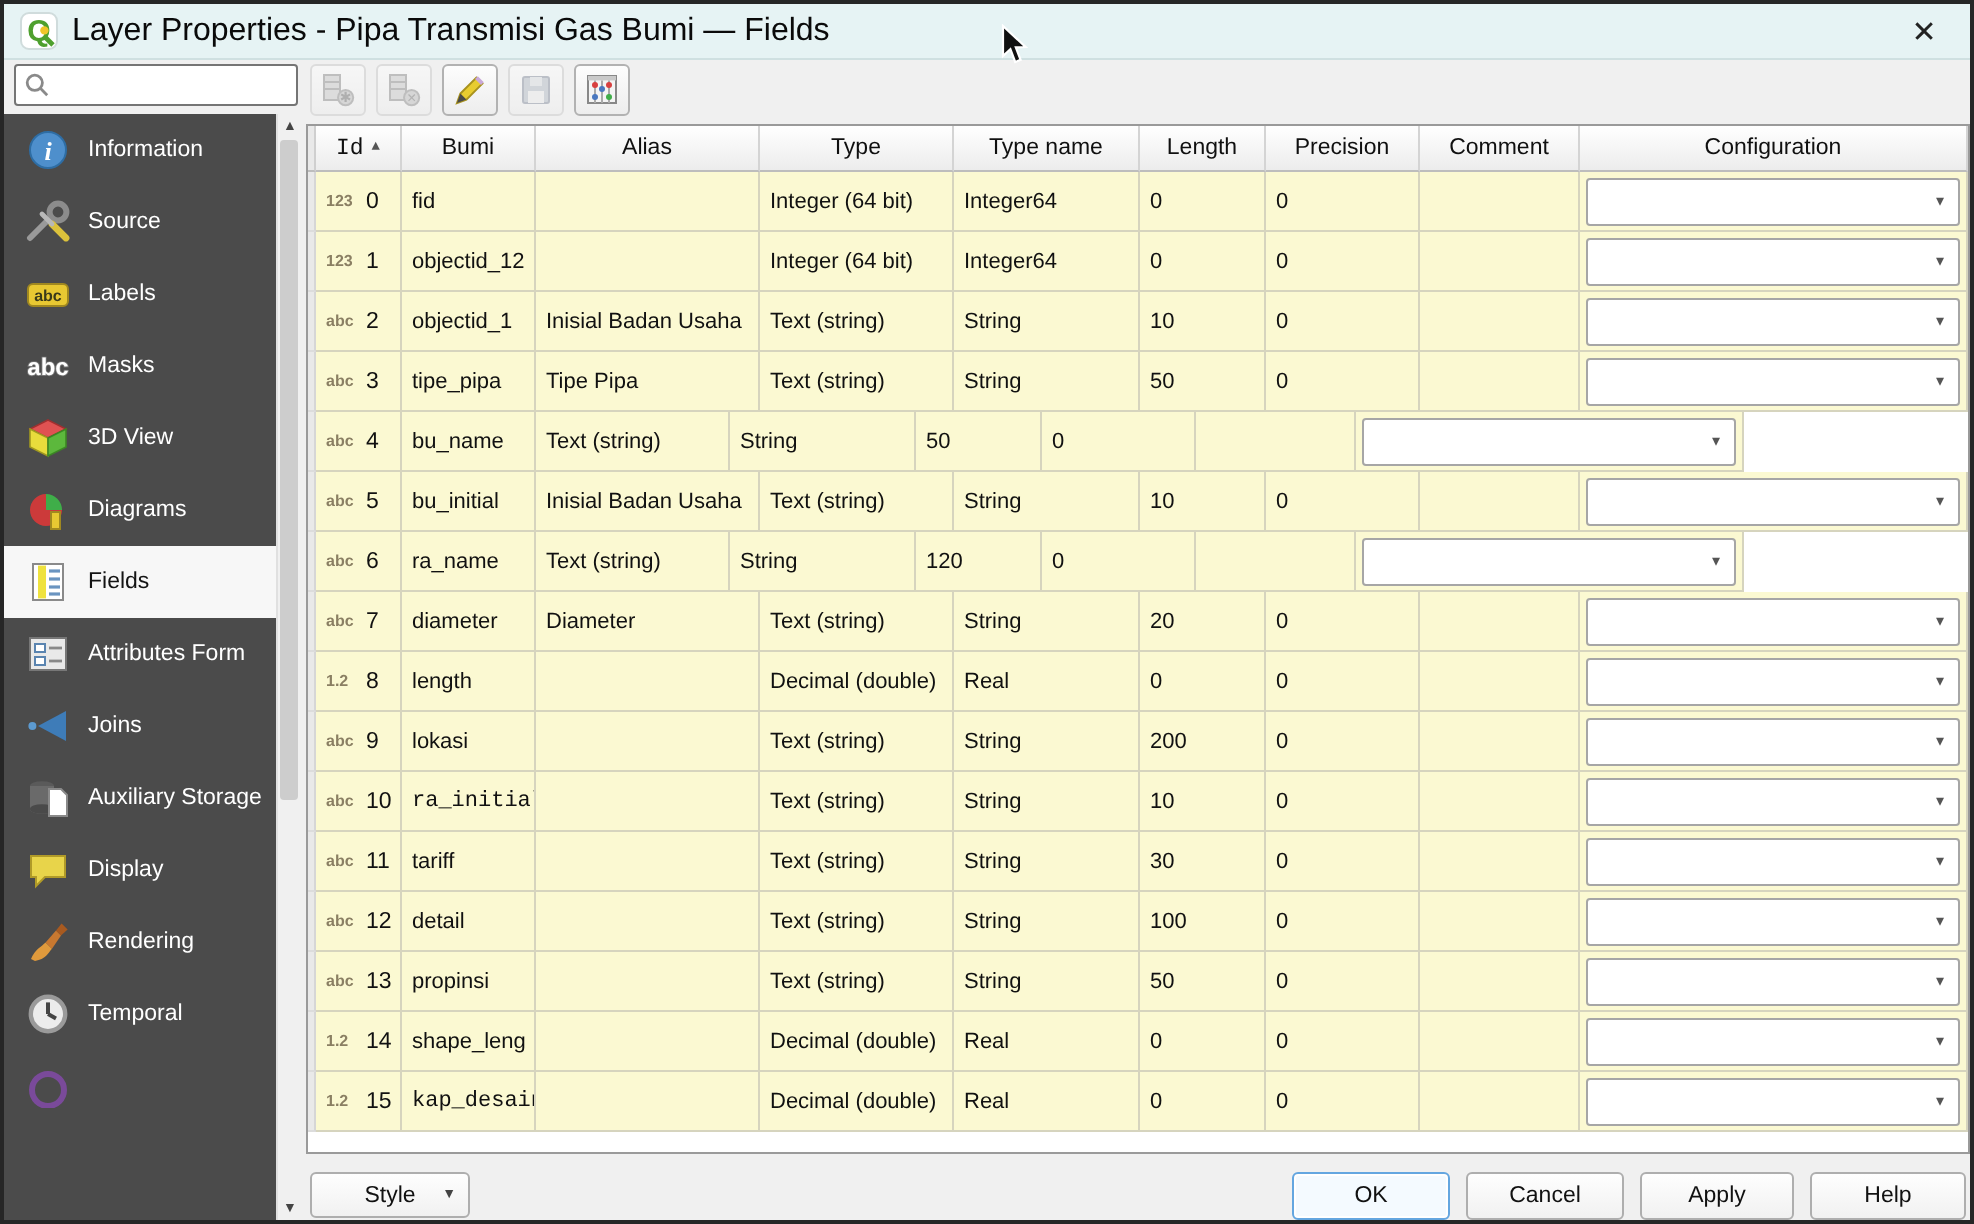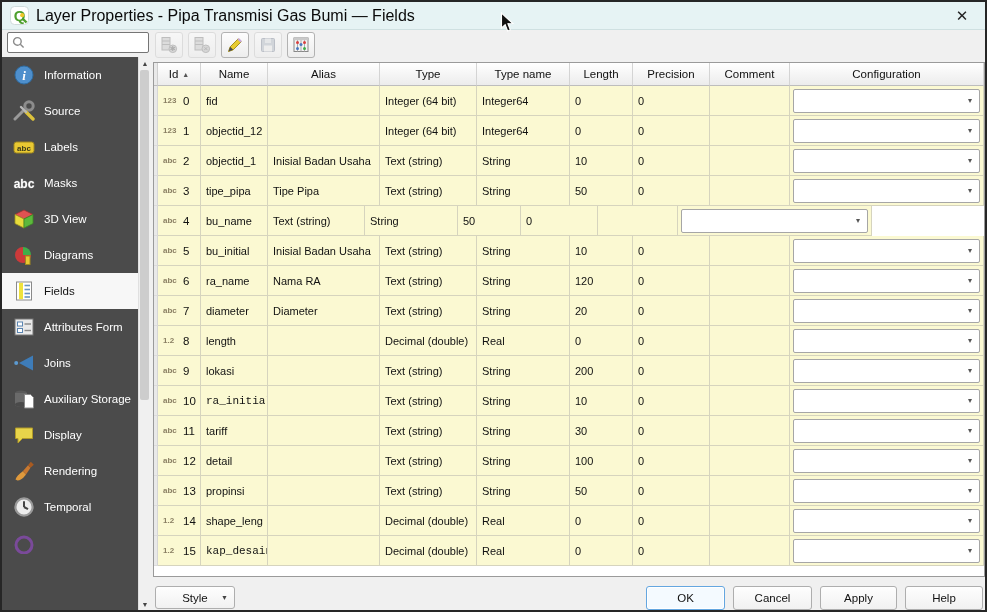--- a/index.html
+++ b/index.html
@@ -273,26 +273,26 @@
 
 <div class="sb-scroll">
   <span class="sb-arrow up">▲</span>
   <span class="sb-thumb"></span>
   <span class="sb-arrow down">▼</span>
 </div>
 
 <div class="tablewrap">
   <div class="thead">
       <div class="corner"></div>
-      <div class="th" style="width: 43px;">
+      <div class="th" style="width: 43px; font-family: Liberation Mono, monospace;">
         <span>Id</span>
         <span class="sort-arrow">▲</span>
       </div>
       <div class="th" style="width: 67px;">
-        <span>Name</span>
+        <span>Bumi</span>
       </div>
       <div class="th" style="width: 112px;">
         <span>Alias</span>
       </div>
       <div class="th" style="width: 97px;">
         <span>Type</span>
       </div>
       <div class="th" style="width: 93px;">
         <span>Type name</span>
       </div>
@@ -423,21 +423,20 @@
           </div>
         </div>
       </div>
       <div class="tr">
         <div class="rh"></div>
         <div class="td" style="width: 43px;">
           <span class="type-ico">abc</span>
           <span class="idnum">6</span>
         </div>
         <div class="td" style="width: 67px;">ra_name</div>
-        <div class="td" style="width: 112px;">Nama RA</div>
         <div class="td" style="width: 97px;">Text (string)</div>
         <div class="td" style="width: 93px;">String</div>
         <div class="td" style="width: 63px;">120</div>
         <div class="td" style="width: 77px;">0</div>
         <div class="td" style="width: 80px;"></div>
         <div class="td config" style="width: 194px;">
           <div class="combo">
             <span class="combo-arrow">▾</span>
           </div>
         </div>

